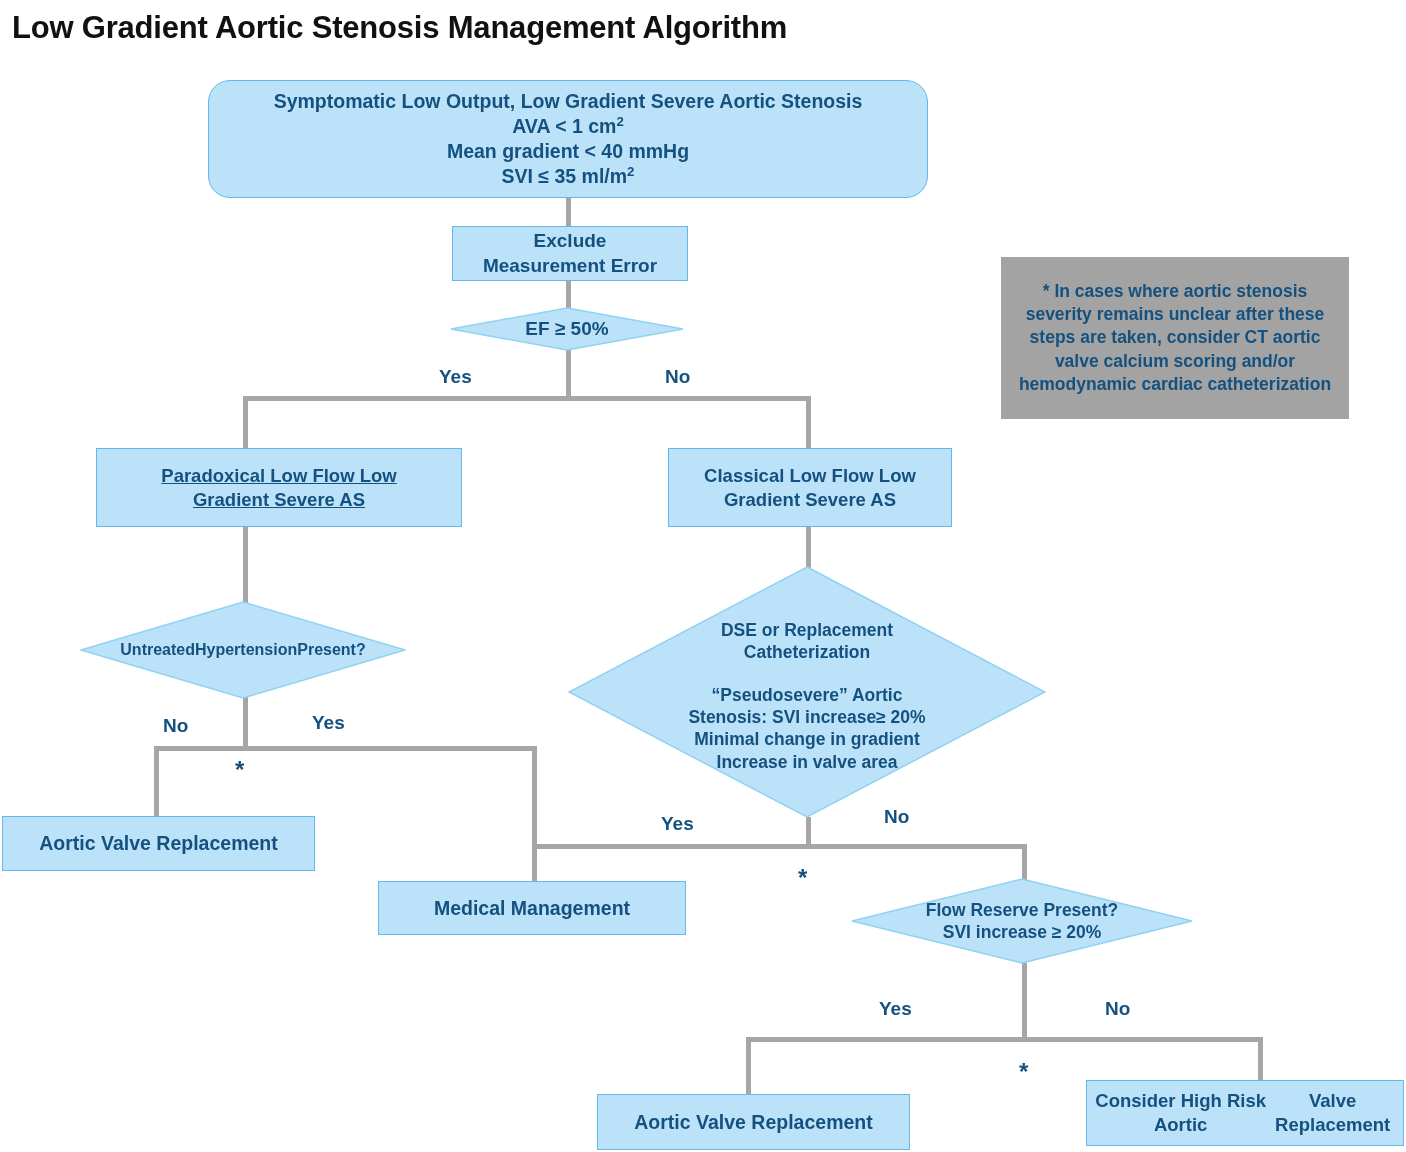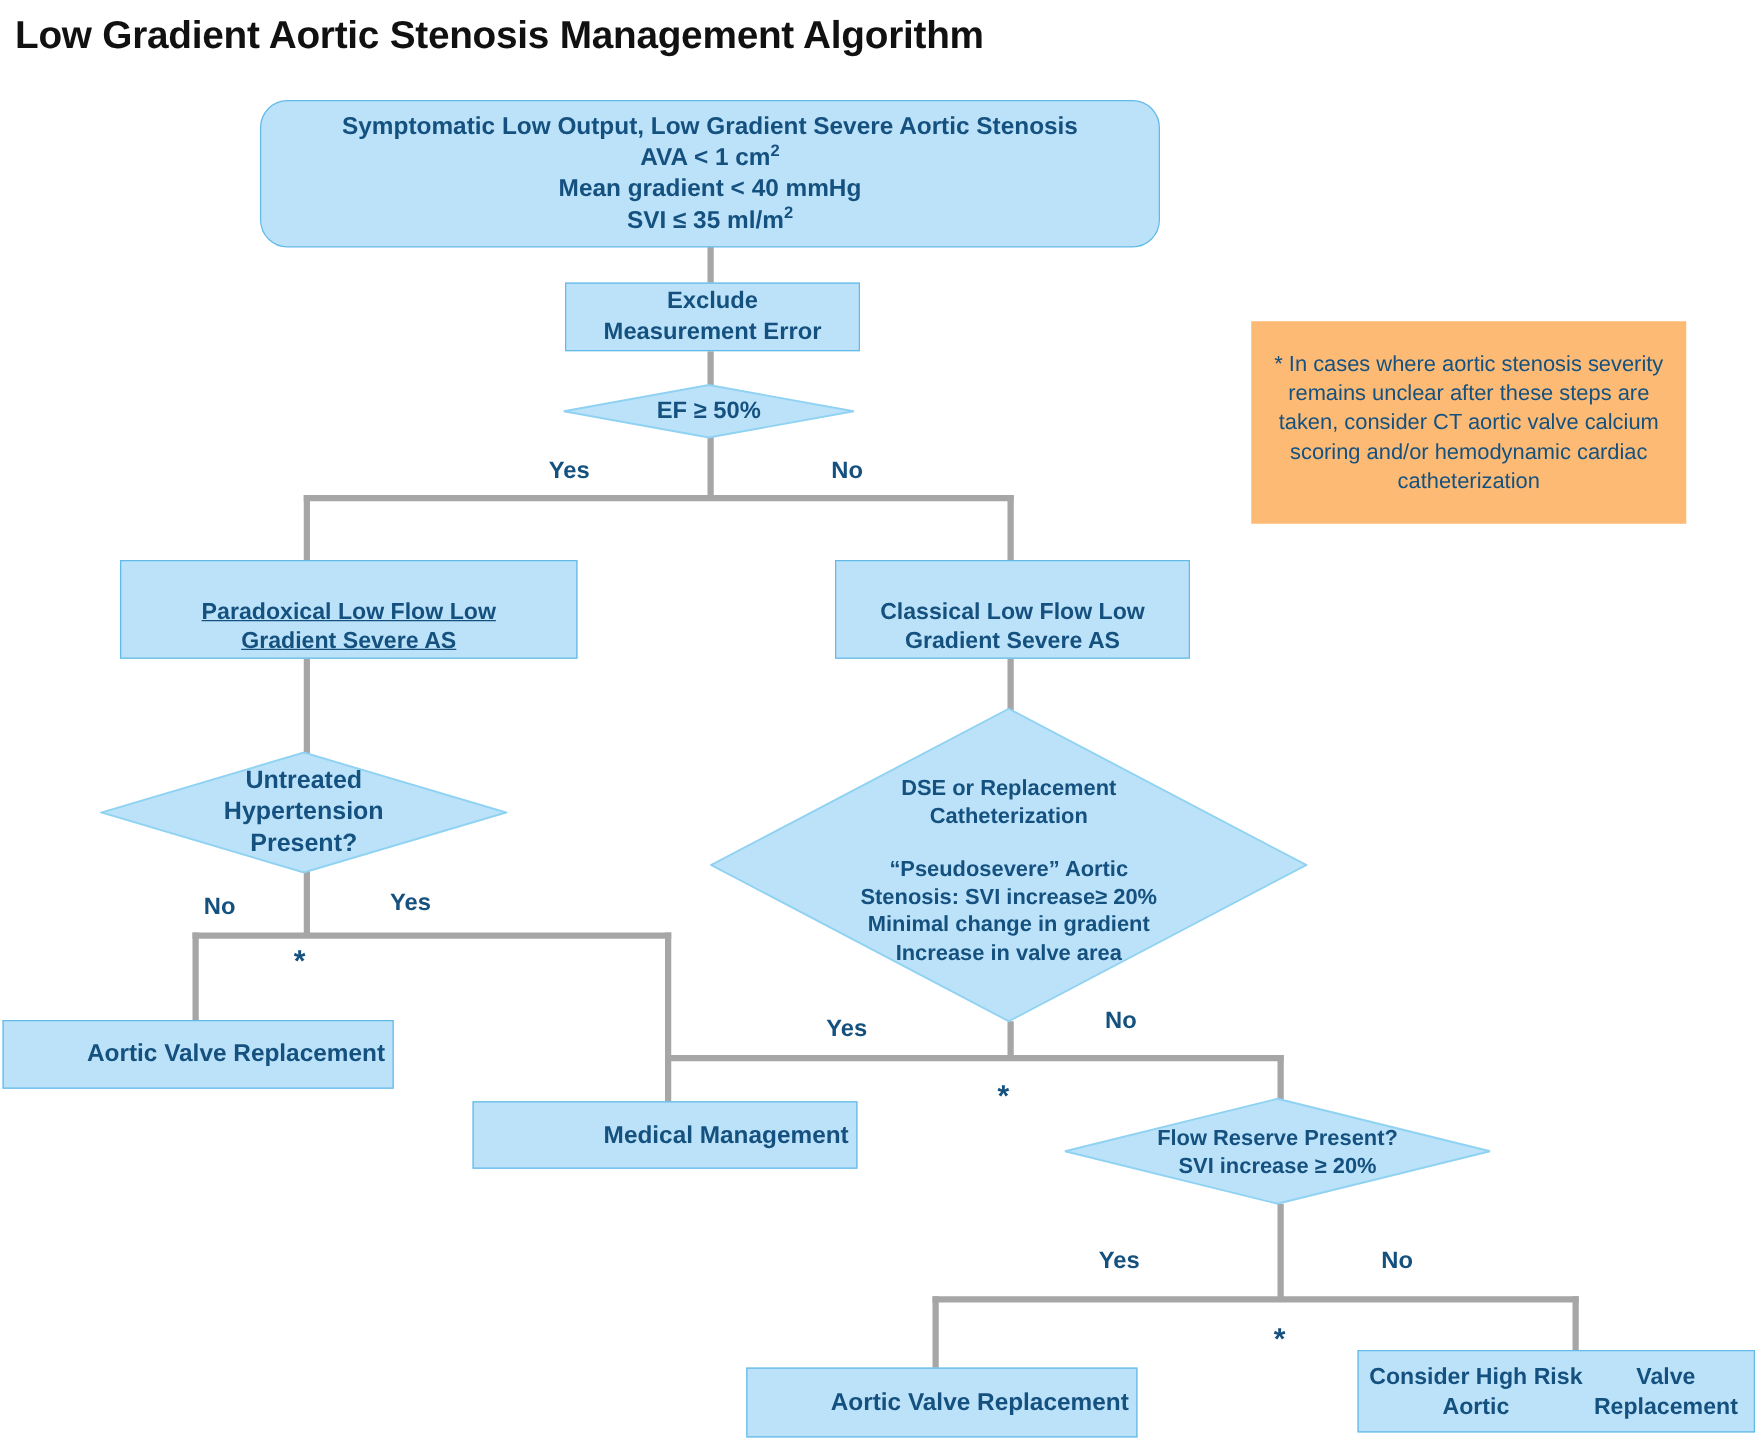--- a/index.html
+++ b/index.html
@@ -28,21 +28,21 @@
   
   .box {
     position: absolute;
     box-sizing: border-box;
     background: #bce2fa;
     border: 1.5px solid #62bae9;
     color: #15517f;
     font-weight: 700;
     display: flex;
     align-items: center;
-    justify-content: flex-end;
+    justify-content: center;
     text-align: center;
     line-height: 1.28;
     padding: 2px 6px;
   }
   .box .ln { display: block; }
   
   .diamond {
     position: absolute;
   }
   .diamond svg { display: block; }
@@ -77,24 +77,24 @@
     position: absolute;
     color: #15517f;
     font-weight: 700;
     font-size: 24px;
     line-height: 1;
   }
   
   .note {
     position: absolute;
     box-sizing: border-box;
-    background: #fdba74;
+    background: #a3a3a3;
     border: none;
     color: #15517f;
-    font-weight: 400;
+    font-weight: 700;
     font-size: 17.5px;
     line-height: 1.33;
     text-align: center;
     display: flex;
     align-items: center;
     justify-content: center;
     padding: 6px 10px;
   }
   sup { font-size: 0.68em; vertical-align: super; line-height: 0; }
 </style>
@@ -161,21 +161,21 @@
 
   <div class="box" style="left:668px; top:448px; width:284px; height:79px; font-size:18.5px; flex-direction:column;">
     <span class="ln">Classical Low Flow Low</span>
     <span class="ln">Gradient Severe AS</span>
   </div>
 
   <div class="diamond" style="left:80px; top:601px; width:326px; height:98px;">
     <svg width="326" height="98" viewBox="0 0 326 98">
       <polygon points="163,1 325,49 163,97 1,49" fill="#bce2fa" stroke="#8fd2f2" stroke-width="1.5"></polygon>
     </svg>
-    <div class="dlabel" style="font-size:20px; flex-direction:column;">
+    <div class="dlabel" style="font-size:16px; flex-direction:row;">
       <span class="ln">Untreated</span>
       <span class="ln">Hypertension</span>
       <span class="ln">Present?</span>
     </div>
   </div>
 
   <div class="elabel" style="left:163px; top:715px;">No</div>
   <div class="elabel" style="left:312px; top:712px;">Yes</div>
   <div class="ast" style="left:235px; top:758px;">*</div>
 

